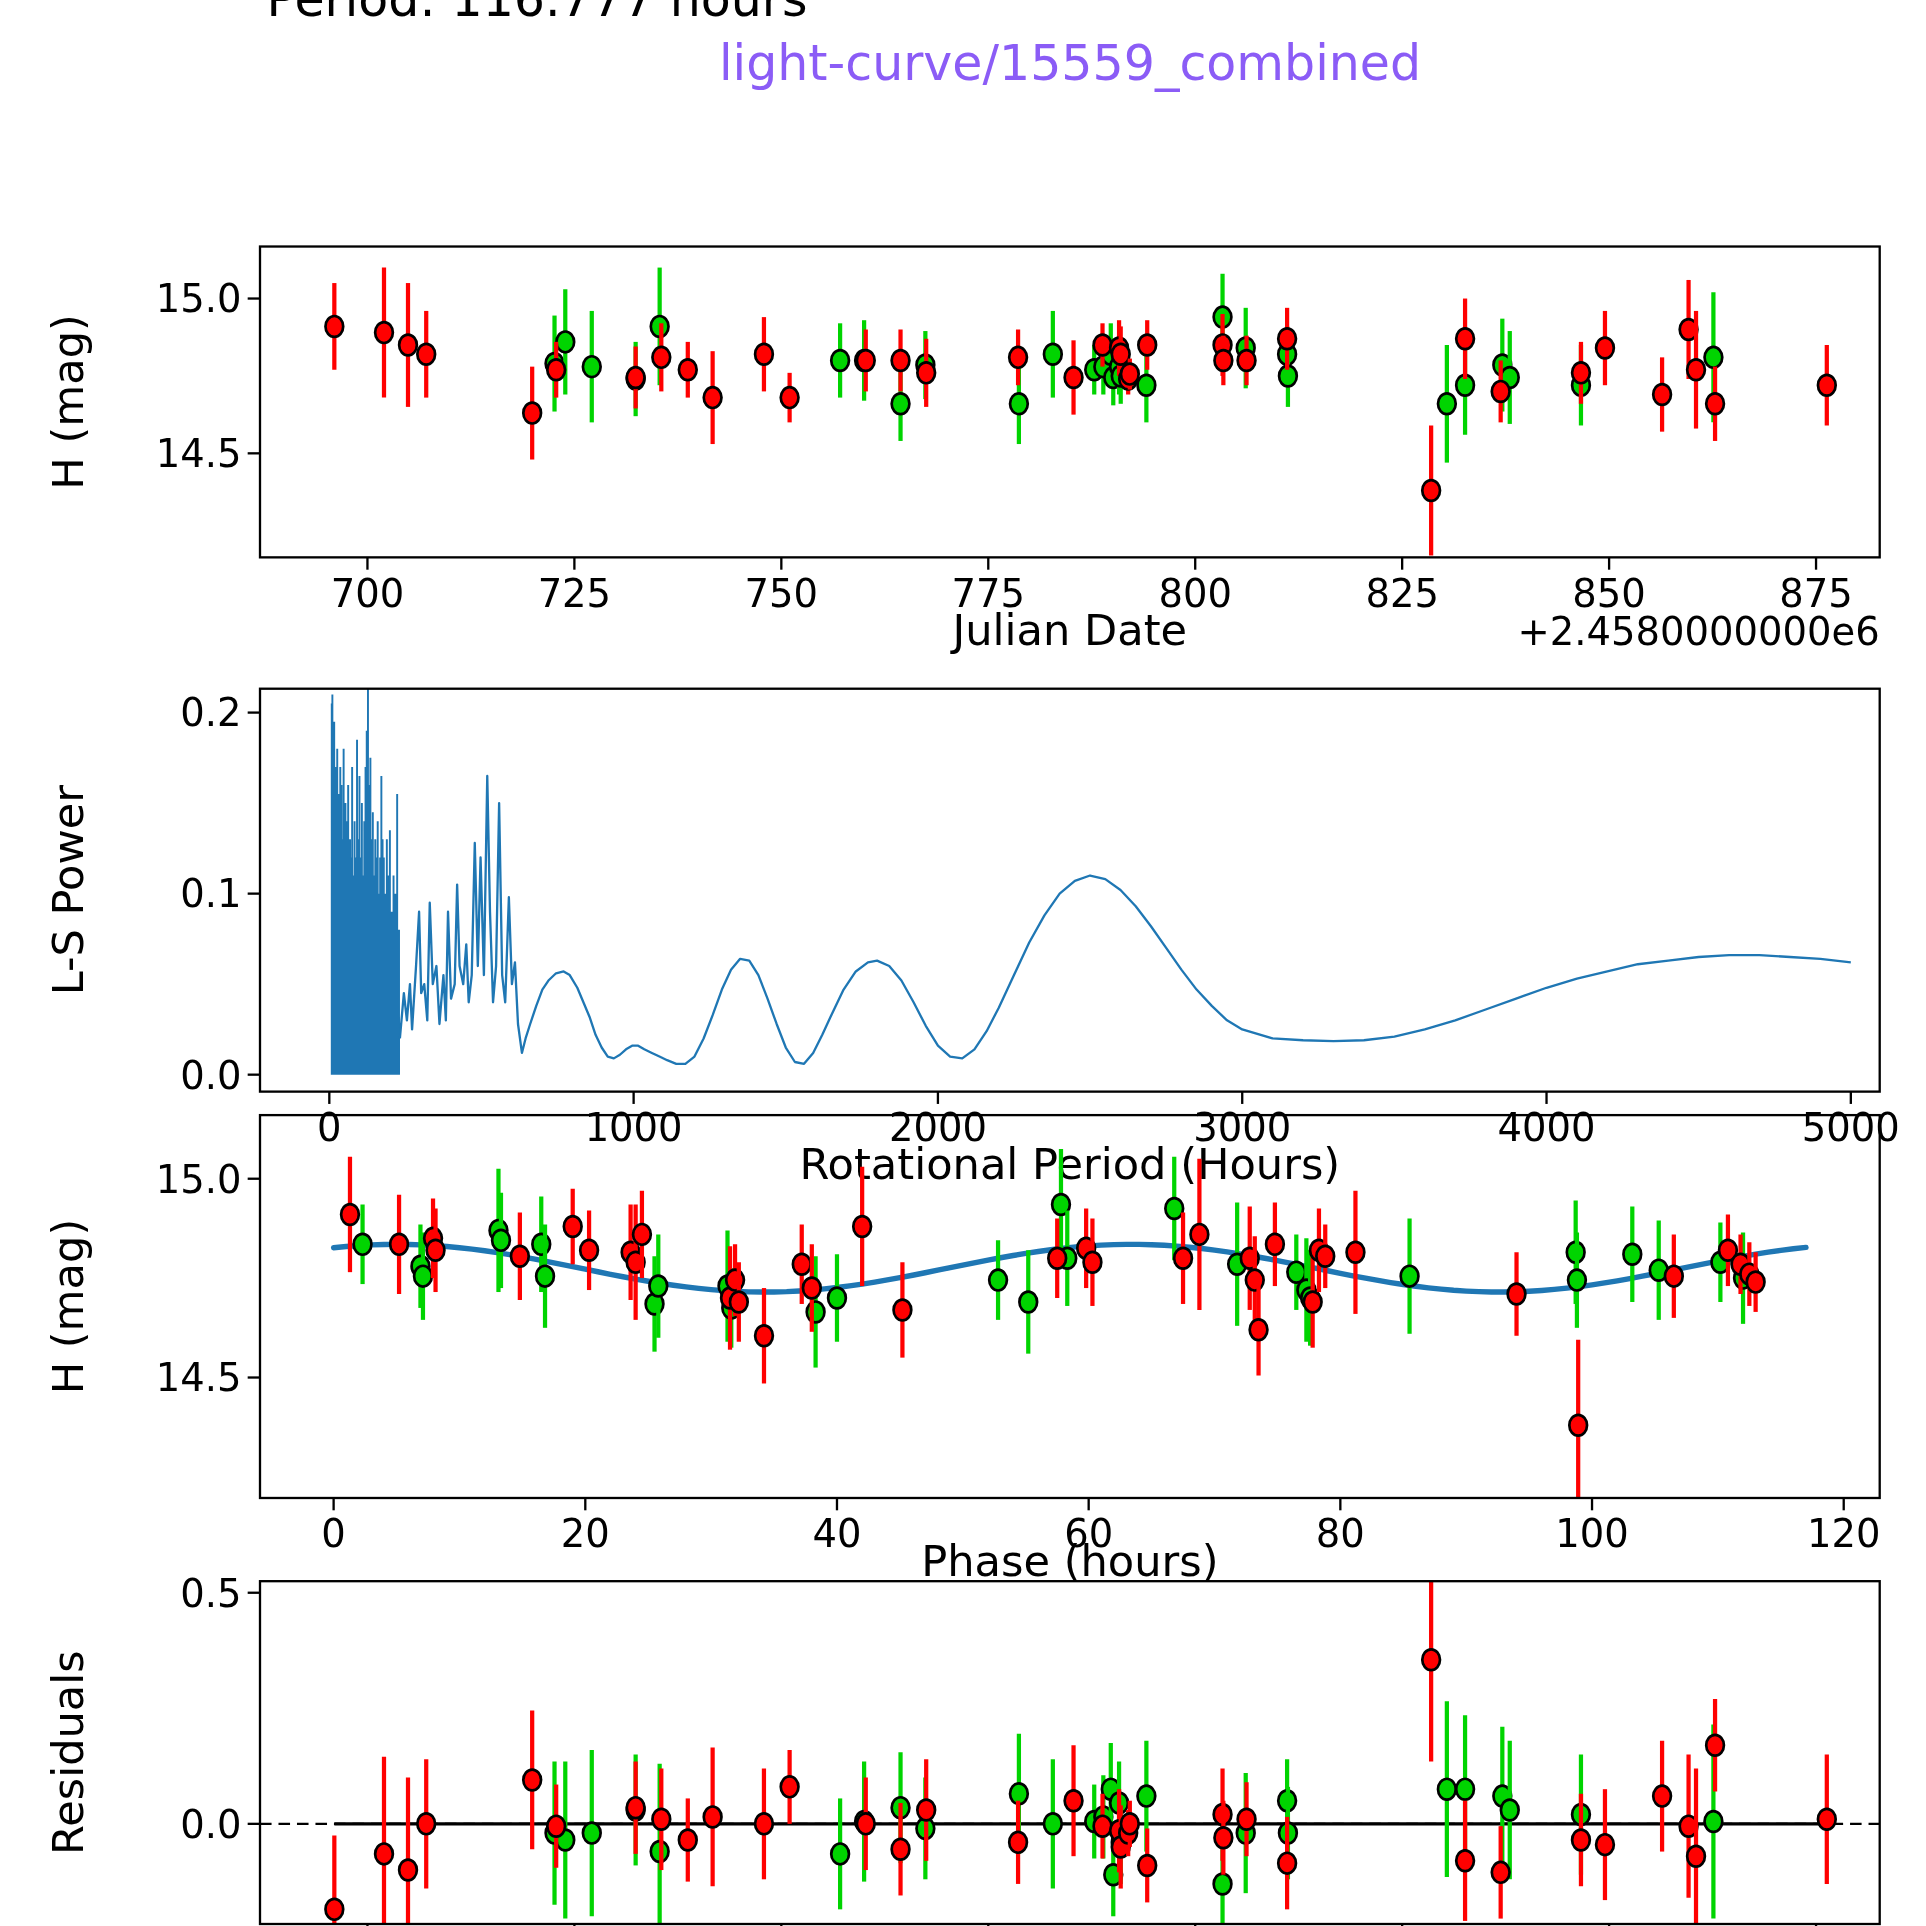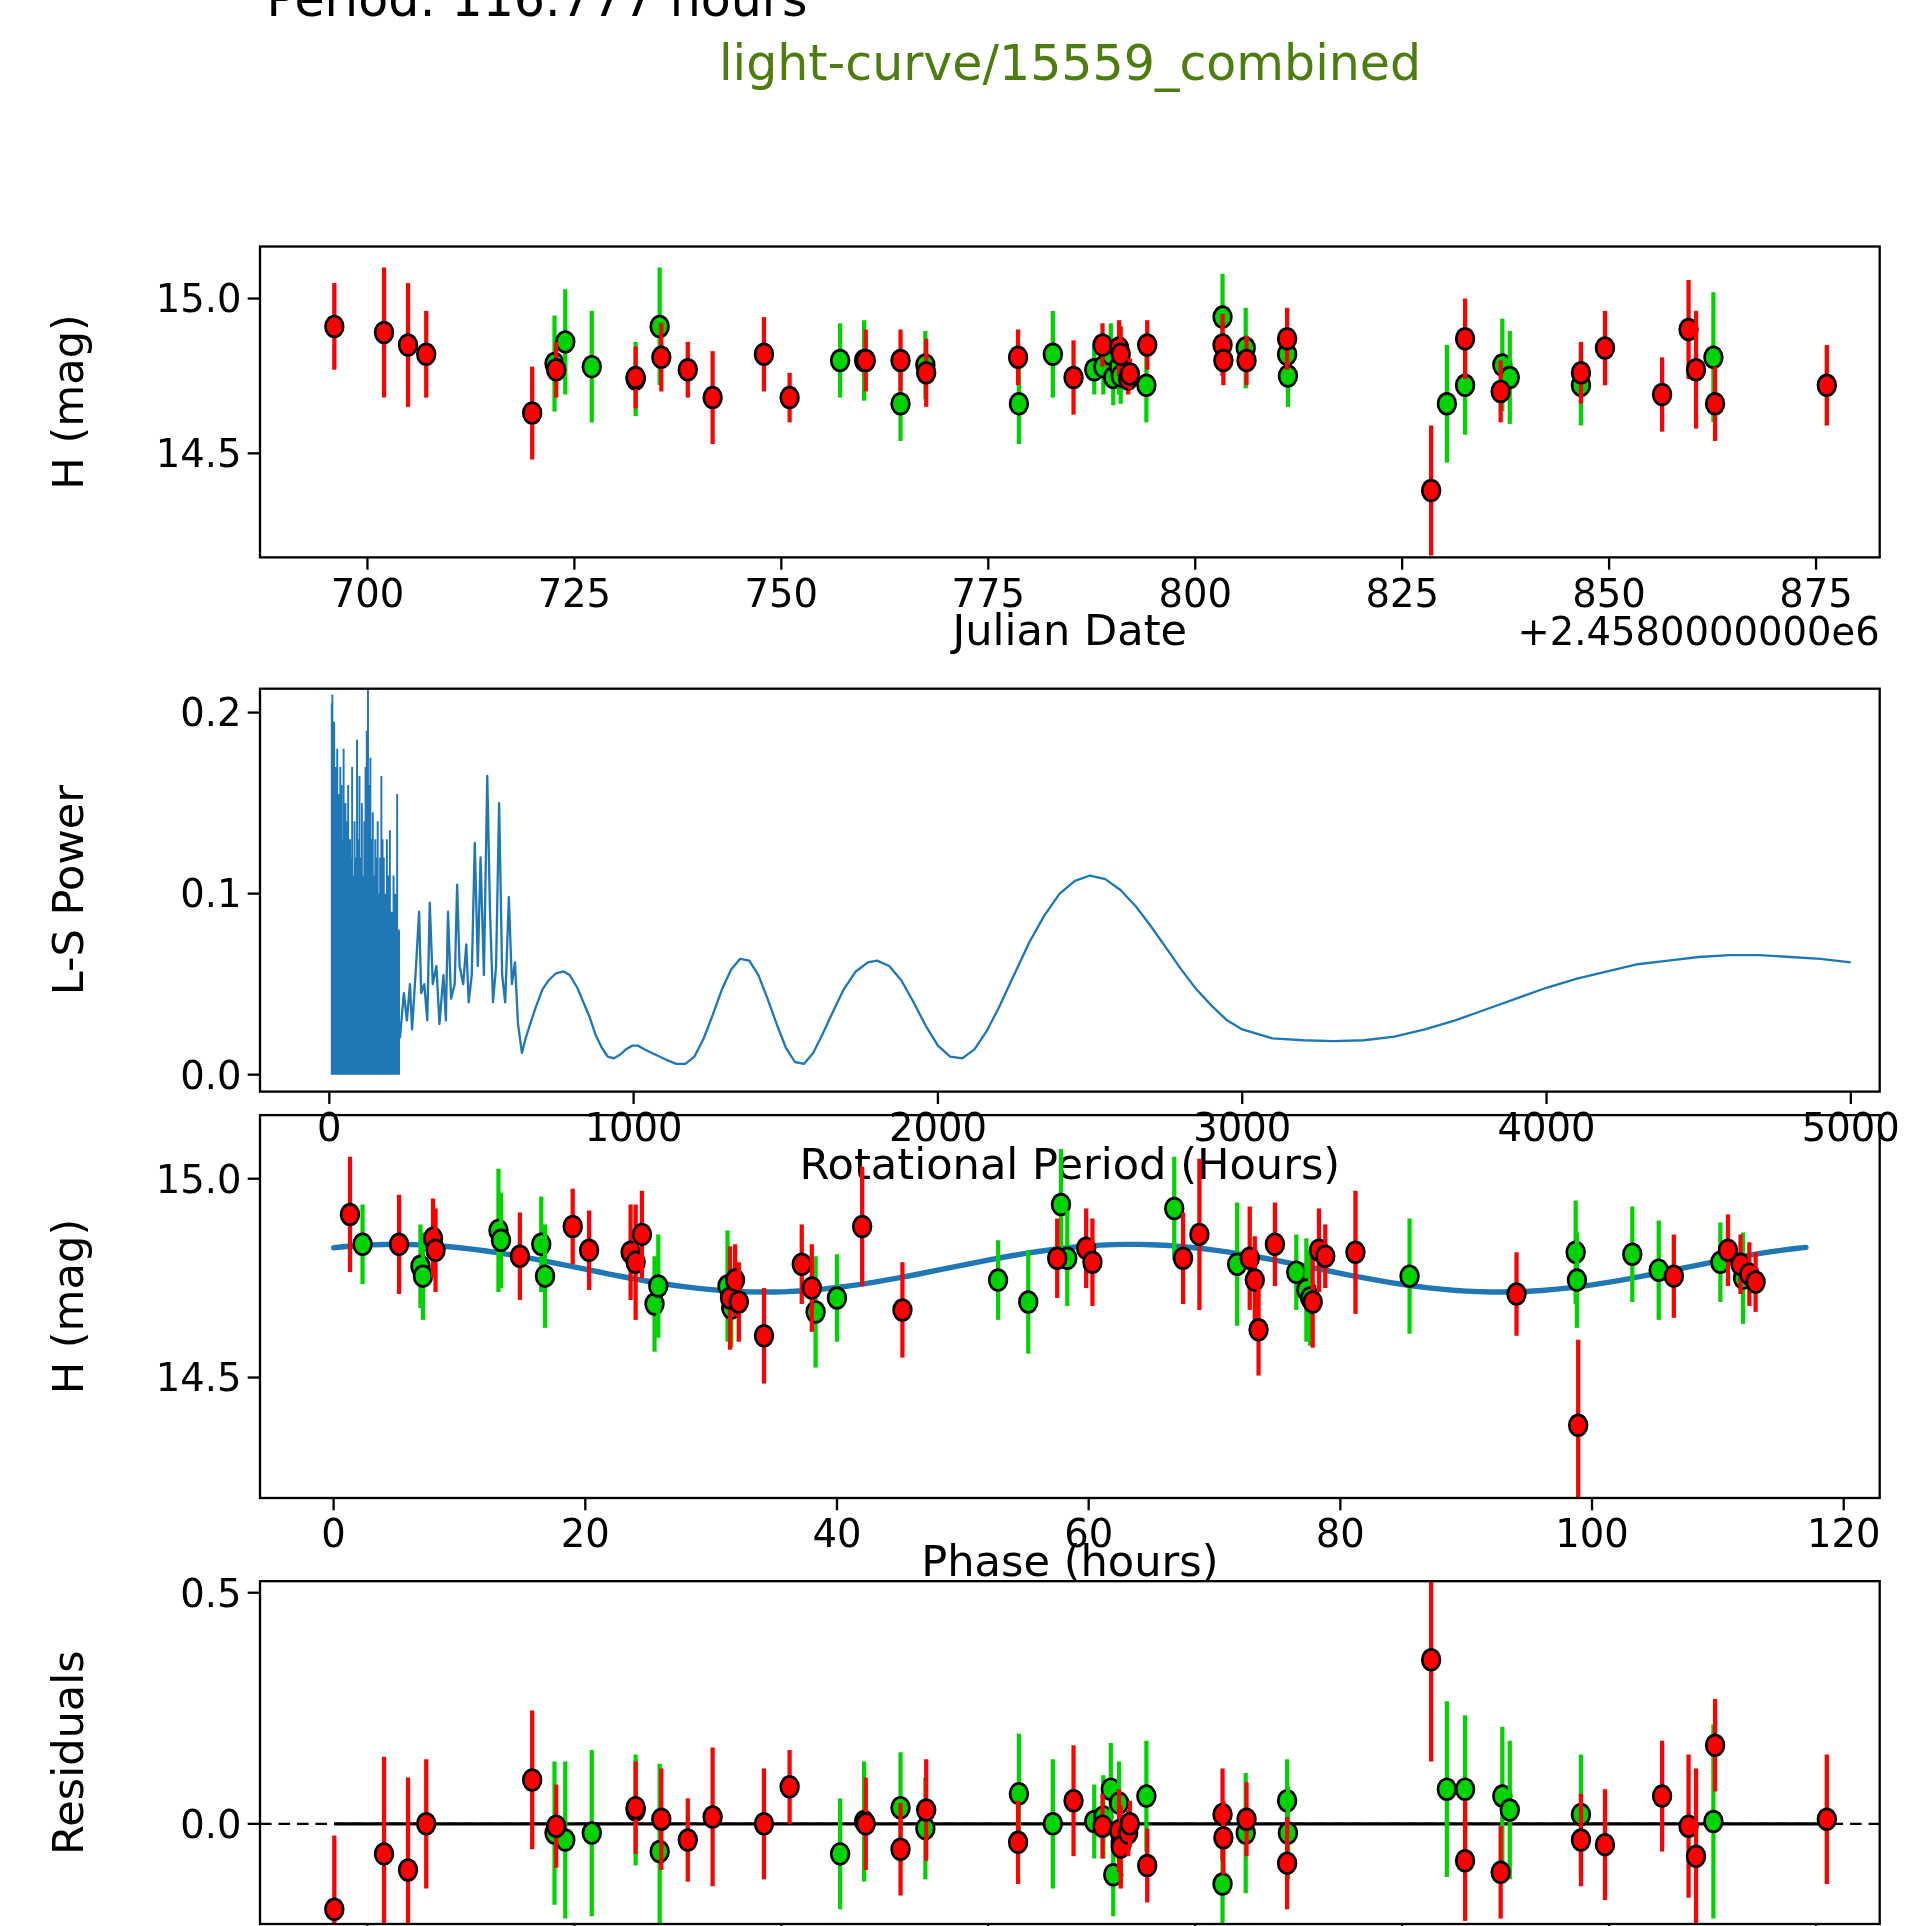--- a/index.html
+++ b/index.html
@@ -1,19 +1,19 @@
 <!DOCTYPE html>
 <html style="font-size:6.2px"><head>
 <meta charset="utf-8">
 <style>
   html,body{margin:0;padding:0;background:#ffffff;}
   body{width:2080px;height:2080px;font-family:"DejaVu Sans","Liberation Sans",sans-serif;}
   .figure{position:relative;width:2080px;height:2080px;background:#ffffff;overflow:hidden;}
   .fig-title{position:absolute;top:39px;left:1070px;transform:translateX(-50%);
-    font-size:49px;color:#4d7c0f;white-space:nowrap;line-height:1;}
+    font-size:49px;color:#8b5cf6;white-space:nowrap;line-height:1;}
   .period-text{position:absolute;top:-25.4px;left:537px;transform:translateX(-50%);
     font-size:49px;color:#000;white-space:nowrap;line-height:1;}
   svg text{font-family:"DejaVu Sans","Liberation Sans",sans-serif;fill:#000;}
 </style>
 </head>
 <body>
 
 <div class="figure">
   <div class="period-text">Period: 116.777 hours</div>
   <div class="fig-title">light-curve/15559_combined</div>

